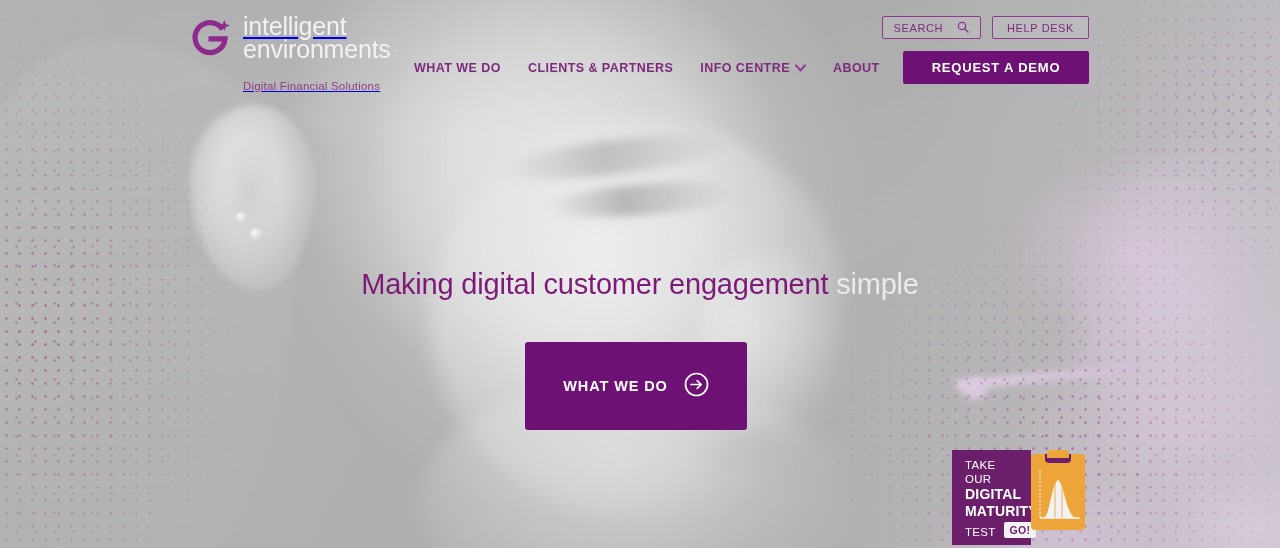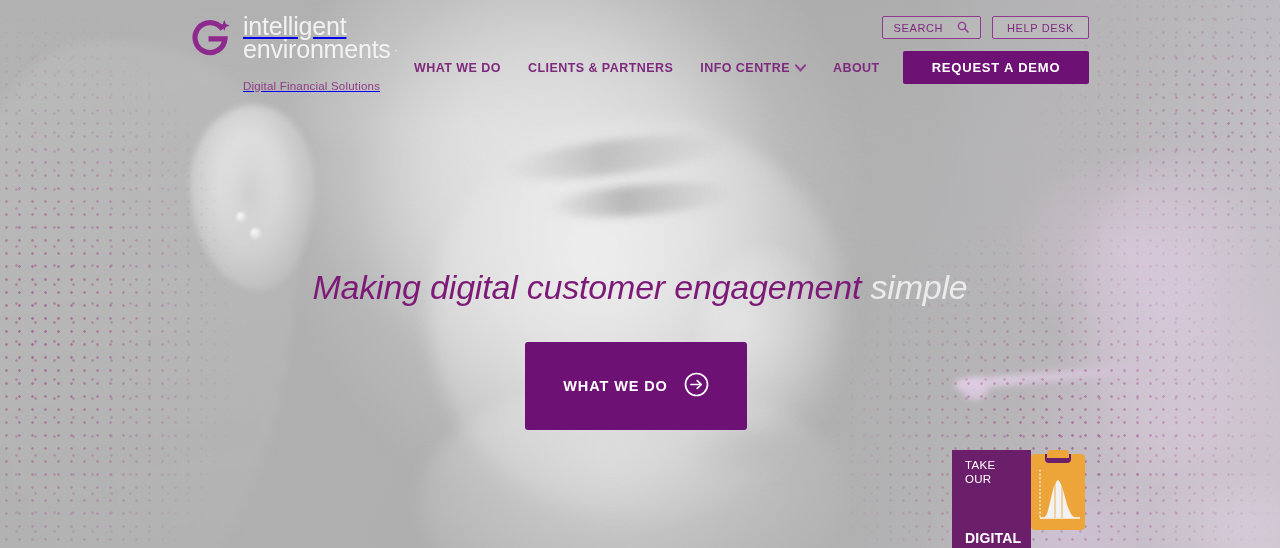--- a/index.html
+++ b/index.html
@@ -257,23 +257,22 @@
     border:none; border-radius:2px;
     font-size:13px; font-weight:700; letter-spacing:.8px;
     font-family:"Liberation Sans", sans-serif;
     cursor:pointer;
   }
 
   
   .headline {
     position:absolute; top:268px; left:0; right:0;
     text-align:center; z-index:20;
-    font-size:34px; font-weight:400; letter-spacing:-.2px;
+    font-size:29px; font-weight:400; letter-spacing:-.2px;
     white-space:nowrap;
-    font-style:italic;
   }
   .headline .hl-strong { color:#7d1a78; }
   .headline .hl-light  { color:#ebebeb; }
 
   .cta {
     position:absolute; left:525px; top:342px;
     width:222px; height:88px;
     background:#6e1175; border:none; border-radius:3px;
     color:#ffffff; cursor:pointer;
     display:flex; align-items:center; justify-content:center; gap:16px;
@@ -287,21 +286,21 @@
     position:absolute; left:952px; top:450px;
     display:flex; align-items:stretch; z-index:25;
   }
   .badge-panel {
     background:#6b1f6b; color:#ffffff;
     padding:8px 13px 7px 13px;
     width:79px;
     display:flex; flex-direction:column; justify-content:center;
   }
   .b-line1 { font-size:11.5px; letter-spacing:.3px; line-height:14px; }
-  .b-line2, .b-line3 { font-size:14px; font-weight:700; letter-spacing:.2px; line-height:17px;margin-top:44px; }
+  .b-line2, .b-line3 { font-size:14px; font-weight:700; letter-spacing:.2px; line-height:17px; }
   .b-row {
     display:flex; align-items:flex-end; gap:8px; margin-top:2px;
   }
   .b-test { font-size:11.5px; letter-spacing:.3px; }
   .b-go {
     background:#f2f2f2; color:#6b1f6b;
     font-size:10.5px; font-weight:700; letter-spacing:.3px;
     padding:2px 6px; border-radius:2px; cursor:pointer;
   }
   .badge-clip { width:56px; position:relative; }

